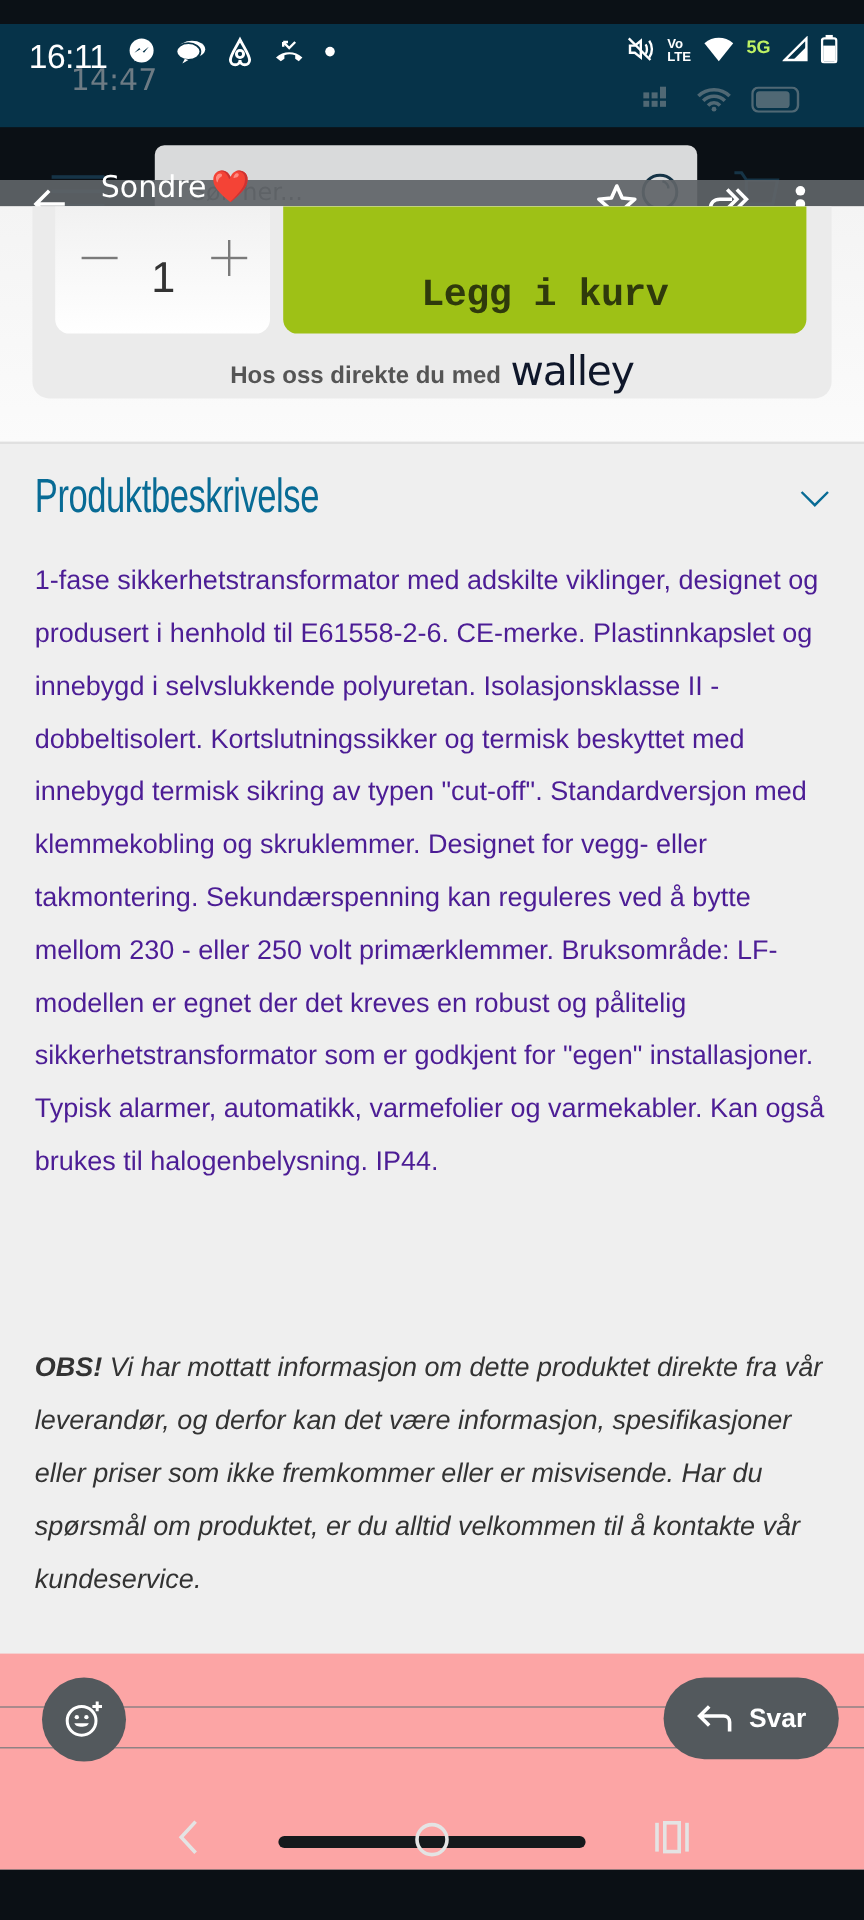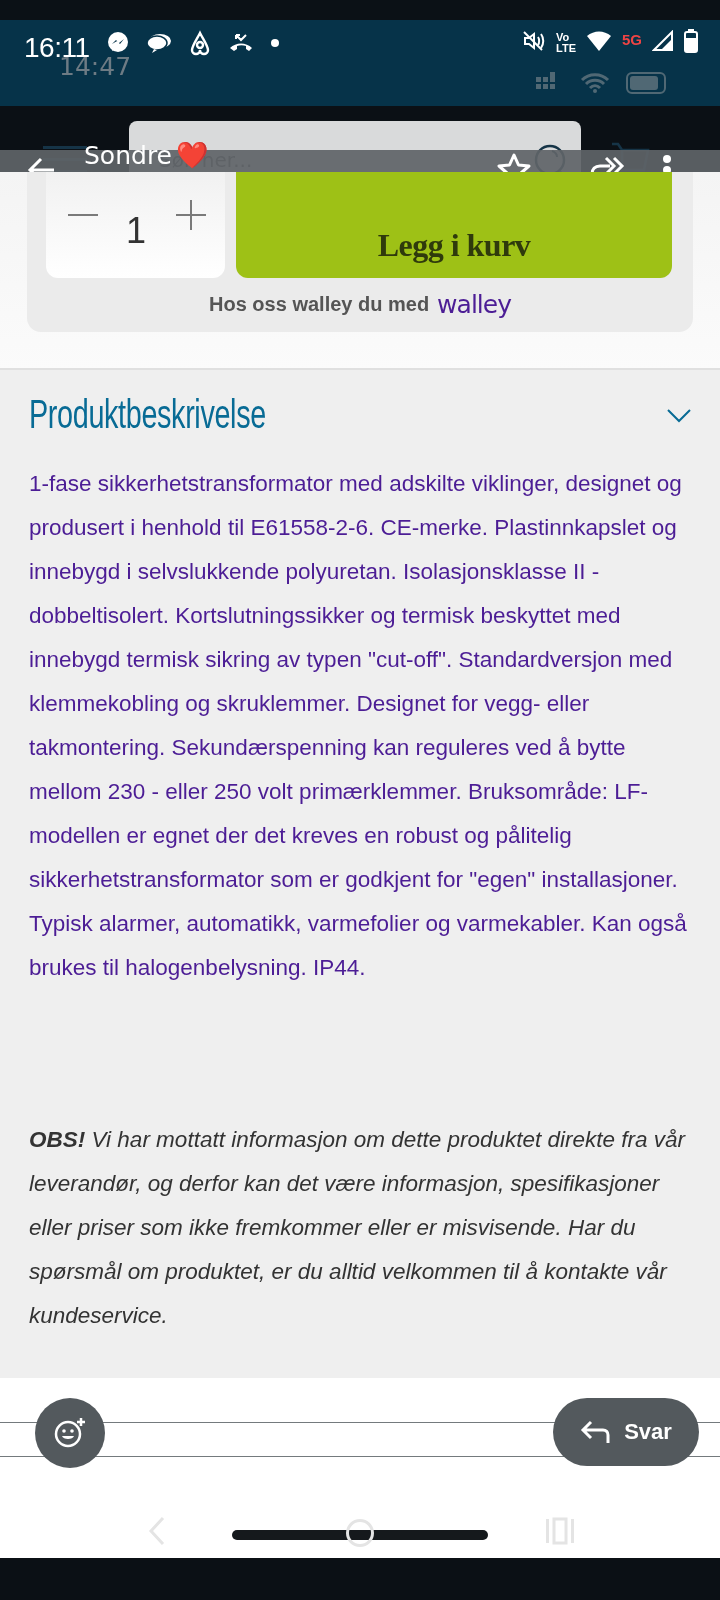--- a/index.html
+++ b/index.html
@@ -35,34 +35,34 @@
     
     .page { position: absolute; left: 0; top: 172px; width: 720px; height: 1206px; background: #f3f3f3; }
     .page-white { position: absolute; left: 0; top: 0; width: 720px; height: 198px; background: linear-gradient(#f4f4f4, #fbfbfb); }
     .buy-card { position: absolute; left: 27px; top: 0; width: 666px; height: 160px; background: #ebebeb; border-radius: 0 0 14px 14px; }
     .qty-box { position: absolute; left: 19px; top: 0; width: 179px; height: 106px; background: linear-gradient(#f1f1f1, #ffffff); border-radius: 0 0 12px 12px; }
     .qty-minus { position: absolute; left: 22px; top: 42px; width: 30px; height: 2px; background: #7a7a7a; }
     .qty-value { position: absolute; left: 80px; top: 38px; font-size: 36px; color: #333; }
     .qty-plus { position: absolute; left: 130px; top: 28px; width: 30px; height: 30px; }
     .qty-plus::before { content: ""; position: absolute; left: 0; top: 14px; width: 30px; height: 2px; background: #7a7a7a; }
     .qty-plus::after { content: ""; position: absolute; left: 14px; top: 0; width: 2px; height: 30px; background: #7a7a7a; }
-    .add-to-cart { position: absolute; left: 209px; top: 0; width: 436px; height: 106px; background: #9ec116; border-radius: 0 0 12px 12px; color: #2f3a0c; font-size: 32px; font-weight: bold; text-align: center; padding-top: 40px; border: none; font-family: Liberation Serif, serif; letter-spacing: -0.5px; }
+    .add-to-cart { position: absolute; left: 209px; top: 0; width: 436px; height: 106px; background: #9ec116; border-radius: 0 0 12px 12px; color: #2f3a0c; font-size: 32px; font-weight: bold; text-align: center; padding-top: 40px; border: none; font-family: Liberation Mono, monospace; letter-spacing: -0.5px; }
     .pay-line { position: absolute; left: 0; top: 118px; width: 100%; text-align: center; font-size: 20px; font-weight: bold; color: #555; }
-    .walley-logo { font-size: 25px; font-weight: normal; color: #4c1d95; margin-left: 8px; font-family: "DejaVu Sans", sans-serif; letter-spacing: -1px; vertical-align: -2px; }
+    .walley-logo { font-size: 34px; font-weight: normal; color: #0f172a; margin-left: 8px; font-family: "DejaVu Sans", sans-serif; letter-spacing: -1px; vertical-align: -2px; }
     .divider { position: absolute; left: 0; top: 196px; width: 720px; height: 2px; background: #e0e0e0; }
 
     .desc { position: absolute; left: 0; top: 198px; width: 720px; height: 1290px; background: #efefef; }
     .desc-title { position: absolute; left: 29px; top: 22px; font-size: 40px; color: #086b95; font-family: "Liberation Sans Narrow", "Liberation Sans", sans-serif; transform: scaleX(0.72); transform-origin: left; letter-spacing: -0.5px; }
     .desc-chevron { position: absolute; left: 666px; top: 38px; width: 26px; height: 16px; }
     .desc-body { position: absolute; left: 29px; top: 92px; width: 670px; font-size: 22.5px; line-height: 44px; color: #4c1d95; }
     .desc-obs { position: absolute; left: 29px; top: 748px; width: 670px; font-size: 22.5px; line-height: 44px; color: #333; font-style: italic; }
     .desc-obs b { font-weight: bold; margin-top: 44px; }
 
     
-    .bottom-bar { position: absolute; left: 0; top: 1378px; width: 720px; height: 180px; background: #ffffff; }
+    .bottom-bar { position: absolute; left: 0; top: 1378px; width: 720px; height: 180px; background: #fca5a5; }
     .bottom-bar .line1 { position: absolute; left: 0; top: 44px; width: 720px; height: 1px; background: #747a7d; }
     .bottom-bar .line2 { position: absolute; left: 0; top: 78px; width: 720px; height: 1px; background: #747a7d; }
     .emoji-btn { position: absolute; left: 35px; top: 20px; width: 70px; height: 70px; border-radius: 35px; background: #53595d; display: flex; align-items: center; justify-content: center; }
     .reply-btn { position: absolute; left: 553px; top: 20px; width: 146px; height: 68px; border-radius: 34px; background: #53595d; color: #fff; display: flex; align-items: center; justify-content: center; gap: 12px; font-size: 22px; font-weight: bold; }
     .url-bar { position: absolute; left: 0; top: 100px; width: 720px; text-align: center; font-size: 20px; color: #2a2d2f; font-family: "DejaVu Sans", sans-serif; }
     .url-bar .lock { display: inline-block; vertical-align: middle; margin-right: 6px; }
     .nav-back { position: absolute; left: 148px; top: 138px; }
     .nav-pill { position: absolute; left: 232px; top: 152px; width: 256px; height: 10px; border-radius: 5px; background: #15191c; }
     .nav-home { position: absolute; left: 346px; top: 141px; width: 28px; height: 28px; border-radius: 14px; border: 3px solid #e4e4e4; }
     .nav-recent { position: absolute; left: 545px; top: 139px; }
@@ -121,21 +121,21 @@
     </span>
     <span style="display:flex;flex-direction:column;font-size:11px;font-weight:bold;line-height:11px;">
       <span>Vo</span>
       <span>LTE</span>
     </span>
     <span>
       <svg width="26" height="22" viewBox="0 0 26 22">
           <path d="M1 6 C8 0 18 0 25 6 L13 21z" fill="#fff"></path>
         </svg>
     </span>
-    <span style="font-size:15px;font-weight:bold;color:#ef4444;margin-top:-8px;">5G</span>
+    <span style="font-size:15px;font-weight:bold;color:#bef264;margin-top:-8px;">5G</span>
     <span>
       <svg width="22" height="22" viewBox="0 0 22 22">
           <path d="M20 2 L20 20 L2 20z" fill="none" stroke="#fff" stroke-width="2"></path>
           <path d="M20 9 L20 20 L9 20z" fill="#fff"></path>
         </svg>
     </span>
     <span>
       <svg width="14" height="24" viewBox="0 0 14 24">
           <rect x="4" y="0" width="6" height="3" fill="#fff"></rect>
           <rect x="1" y="3" width="12" height="20" rx="2" fill="none" stroke="#fff" stroke-width="2"></rect>
@@ -228,21 +228,21 @@
 <div class="page">
   <div class="page-white">
     <div class="buy-card">
       <div class="qty-box">
         <span class="qty-minus"></span>
         <span class="qty-value">1</span>
         <span class="qty-plus"></span>
       </div>
       <button class="add-to-cart">Legg i kurv</button>
       <div class="pay-line">
-        <span>Hos oss walley du med</span><span class="walley-logo">walley</span>
+        <span>Hos oss direkte du med</span><span class="walley-logo">walley</span>
       </div>
     </div>
   </div>
   <div class="divider"></div>
 
   <div class="desc">
     <span class="desc-title">Produktbeskrivelse</span>
     <span class="desc-chevron">
       <svg width="26" height="16" viewBox="0 0 26 16">
           <path d="M2 2l11 11L24 2" fill="none" stroke="#086b95" stroke-width="2"></path>

